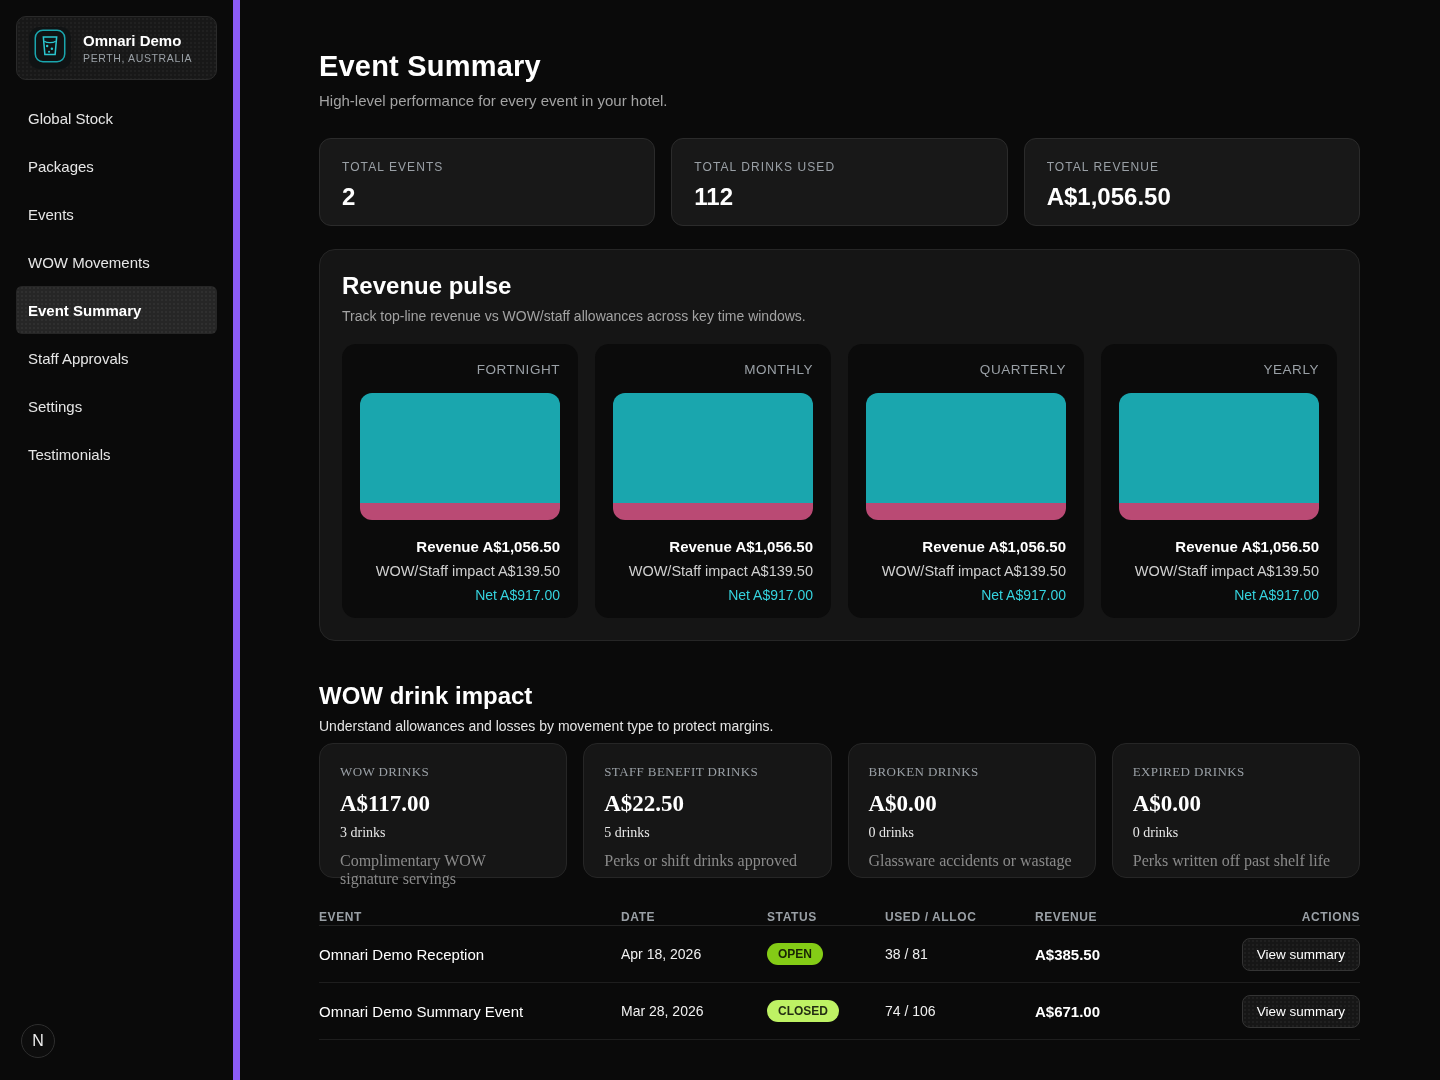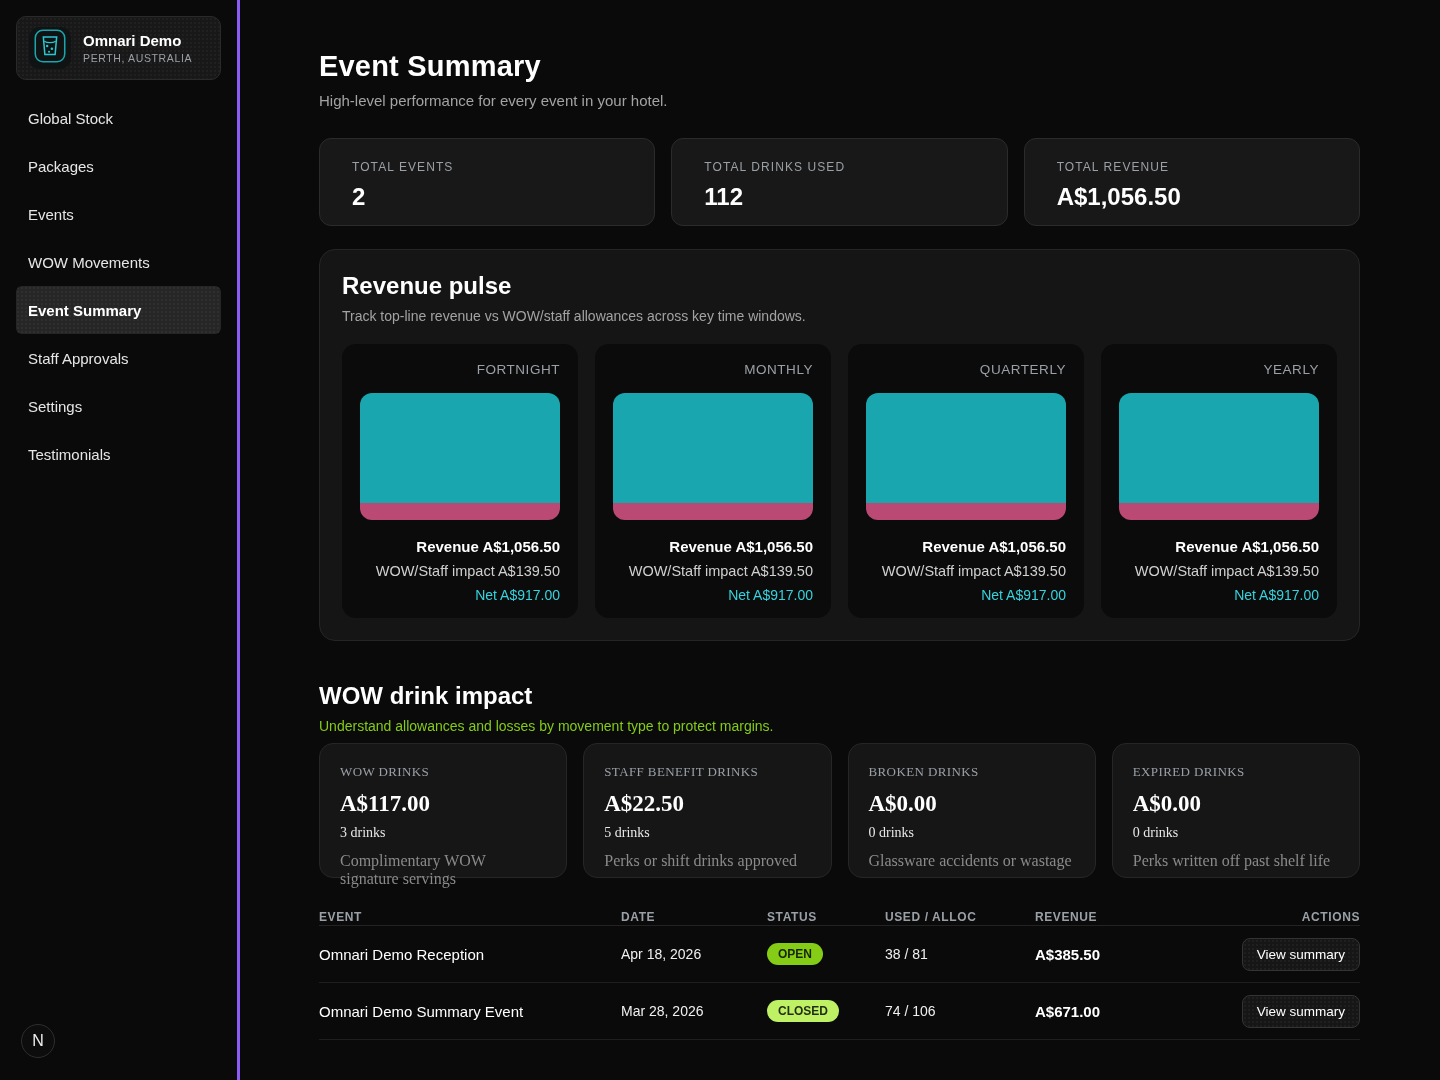--- a/index.html
+++ b/index.html
@@ -1,21 +1,21 @@
 <!DOCTYPE html>
 <html><head>
 <meta charset="utf-8">
 <style>
   * { margin:0; padding:0; box-sizing:border-box; }
   html,body { width:1440px; height:1080px; overflow:hidden; background:#0a0a0a;
               font-family:"Liberation Sans", sans-serif; color:#fff; }
   .app { display:flex; width:100%; height:100%; position:relative; }
 
   
-  .sidebar { width:240px; min-width:240px; height:100%; border-right:3px solid #8b5cf6; padding:16px; }
+  .sidebar { width:240px; min-width:240px; height:100%; border-right:7px solid #8b5cf6; padding:16px; }
   .brand-card { display:flex; align-items:center; gap:12px; background:#181818; border:1px solid #2a2a2a;
                 border-radius:10px; padding:10px 12px; cursor:pointer;
                 background-image:radial-gradient(rgba(255,255,255,0.035) 1px, transparent 1px);
                 background-size:4px 4px; }
   .brand-logo { width:42px; height:42px; border-radius:10px; background:#101314; display:flex;
                 align-items:center; justify-content:center; flex-shrink:0; }
   .brand-name { font-size:15px; font-weight:bold; color:#fff; }
   .brand-loc { font-size:10.5px; color:#9aa0a6; letter-spacing:0.06em; margin-top:3px; }
   .nav { margin-top:14px; display:flex; flex-direction:column; }
   .nav-item { height:48px; display:flex; align-items:center; padding:0 12px; border-radius:6px;
@@ -23,40 +23,40 @@
   .nav-item.active { background:#262626; font-weight:bold; color:#fff;
                      background-image:radial-gradient(rgba(255,255,255,0.045) 1px, transparent 1px);
                      background-size:4px 4px; }
 
   
   .main { flex:1; padding:50px 80px 0 79px; overflow:hidden; }
   .page-title { font-size:29px; font-weight:bold; letter-spacing:0.2px; }
   .page-subtitle { font-size:15px; color:#a3a3a3; margin-top:9px; }
 
   .stats-row { display:grid; grid-template-columns:repeat(3,1fr); gap:16px; margin-top:29px; }
-  .stat-card { background:#181818; border:1px solid #2b2b2b; border-radius:12px; padding:21px 32px; height:88px; }
+  .stat-card { background:#181818; border:1px solid #2b2b2b; border-radius:12px; padding:21px 22px; height:88px; }
   .stat-label { font-size:12px; color:#9aa0a6; letter-spacing:0.09em; }
   .stat-value { font-size:24px; font-weight:bold; margin-top:9px; }
 
   .panel { margin-top:23px; background:#151515; border:1px solid #262626; border-radius:16px; padding:22px; }
   .panel-title { font-size:24px; font-weight:bold; }
   .panel-subtitle { font-size:14px; color:#a3a3a3; margin-top:8px; }
   .period-grid { display:grid; grid-template-columns:repeat(4,1fr); gap:17px; margin-top:20px; }
   .period-card { background:#0b0b0b; border-radius:14px; padding:18px; height:274px;text-align:right; }
   .period-label { font-size:13.5px; color:#9aa0a6; letter-spacing:0.04em; }
   .period-bar { margin-top:16px; height:127px; border-radius:12px; overflow:hidden;
                 display:flex; flex-direction:column; }
   .bar-net { background:#1AA6AE; }
   .bar-impact { background:#BA4A74; }
   .period-revenue { font-size:15px; font-weight:bold; margin-top:18px; }
   .period-impact { font-size:14.5px; color:#d0d0d0; margin-top:8px; }
   .period-net { font-size:14px; color:#35D3DE; margin-top:8px; }
 
   .section-title { font-size:24px; font-weight:bold; margin-top:41px; }
-  .section-subtitle { font-size:14px; color:#84cc16; margin-top:8px; }
+  .section-subtitle { font-size:14px; color:#e5e5e5; margin-top:8px; }
   .impact-grid { display:grid; grid-template-columns:repeat(4,1fr); gap:16px; margin-top:9px;font-family:Liberation Serif, serif; }
   .impact-card { background:#161616; border:1px solid #262626; border-radius:14px; padding:20px; height:135px; }
   .impact-label { font-size:13px; color:#9aa0a6; letter-spacing:0.03em; }
   .impact-value { font-size:23px; font-weight:bold; margin-top:11px; }
   .impact-count { font-size:14px; color:#e8e8e8; margin-top:8px; }
   .impact-caption { font-size:16px; color:#8a8a8a; margin-top:11px; }
 
   
   .events-table { margin-top:32px; }
   .t-head, .t-row { display:grid; grid-template-columns:302px 146px 118px 150px 186px 1fr; align-items:center; }

